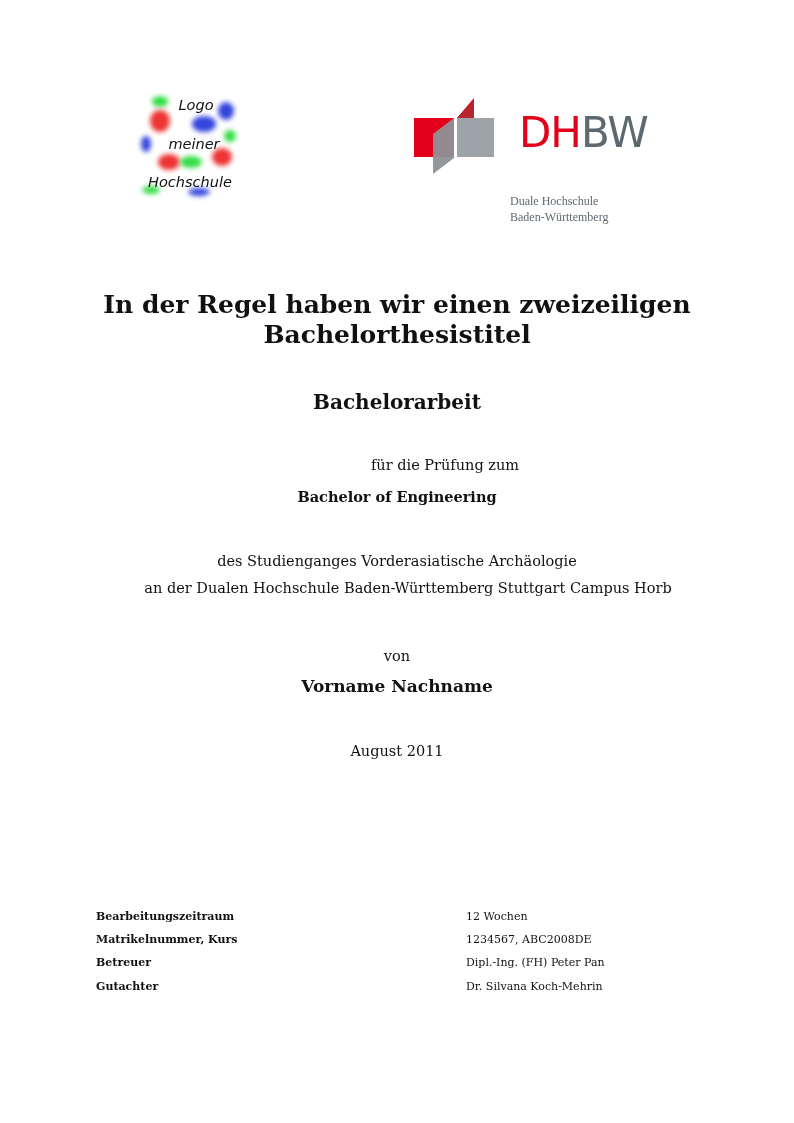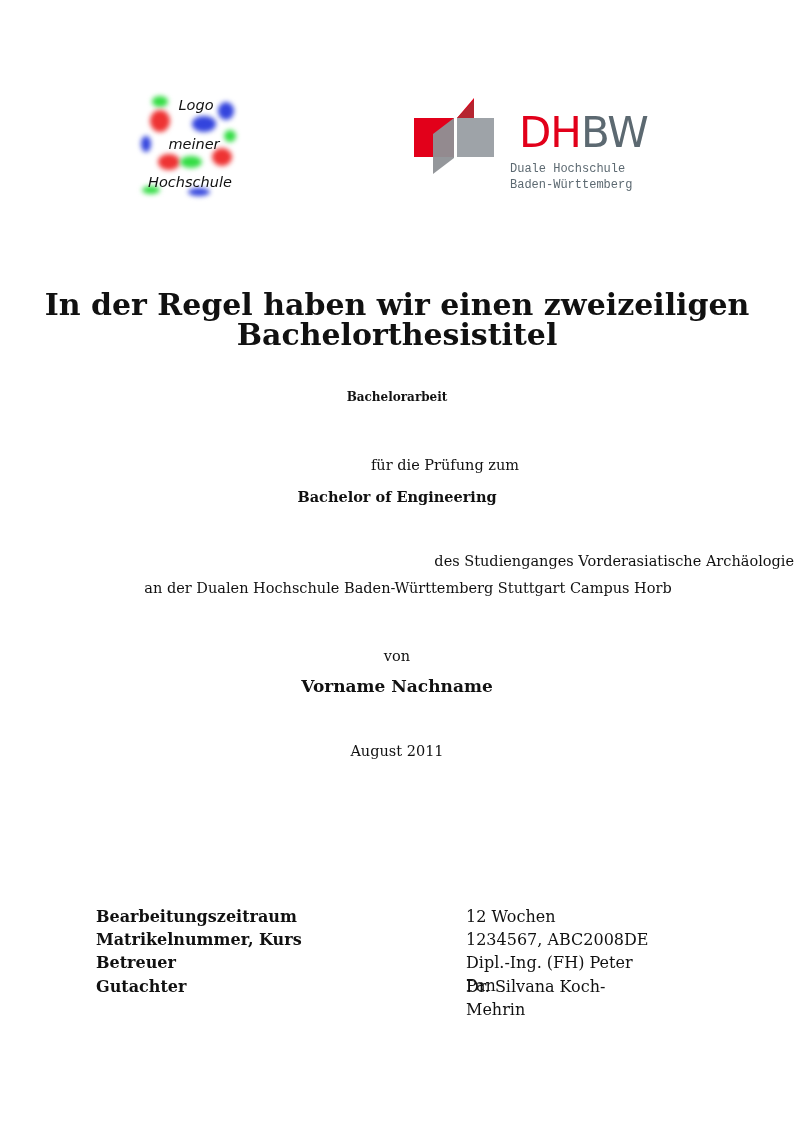--- a/index.html
+++ b/index.html
@@ -19,35 +19,35 @@
                font-size: 14.5px; color: #111; line-height: 16px; }
 
   
   #dhbw-logo { left: 412px; top: 96px; width: 240px; height: 100px; }
   .dhbw-letters { position: absolute; left: 96px; top: 14px;
                   font-family: "DejaVu Sans", "Liberation Sans", sans-serif;
                   font-size: 42px; line-height: 46px; letter-spacing: -1px; }
   .dhbw-dh { color: #e2001a; margin-left: 11px; }
   .dhbw-bw { color: #5c6971; text-align: right; }
   .dhbw-sub { position: absolute; left: 98px;
-              font-family: Liberation Mono, monospace;
-              font-size: 12px; line-height: 14px; color: #5c6971; }
+              font-family: Liberation Serif, serif;
+              font-size: 12px; line-height: 14px; color: #5c6971; margin-top: 32px; }
 
-  .title { top: 290px; font-weight: bold; font-size: 30px; line-height: 30px; }
-  .doctype { top: 390px; font-weight: bold; font-size: 12px; }
+  .title { top: 290px; font-weight: bold; font-size: 25px; line-height: 30px; }
+  .doctype { top: 390px; font-weight: bold; font-size: 20px; }
   .purpose { top: 457px; font-size: 14.5px; margin-left: 48px; }
   .degree { top: 488px; font-weight: bold; font-size: 14.5px; }
-  .program { top: 553px; font-size: 14.5px; text-align: right; }
+  .program { top: 553px; font-size: 14.5px; }
   .university { top: 580px; font-size: 14.5px; padding-left: 11px; }
   .by { top: 648px; font-size: 14.5px; }
   .author { top: 676px; font-weight: bold; font-size: 17px; }
   .date { top: 743px; font-size: 14.5px; }
 
   #info-table { left: 96px; top: 905px; width: 560px; }
-  .info-row { display: flex; height: 23.2px; font-size: 16px; line-height: 23px; }
+  .info-row { display: flex; height: 23.2px; font-size: 11px; line-height: 23px; }
   .info-label { width: 370px; font-weight: bold; }
   .info-value { flex: 1; }
 </style>
 </head>
 <body>
 
 <div id="company-logo" class="abs">
   <div class="blob g" style="left:14px;top:4px;width:16px;height:11px;"></div>
   <div class="blob b" style="left:80px;top:10px;width:16px;height:18px;"></div>
   <div class="blob r" style="left:12px;top:18px;width:20px;height:22px;"></div>

